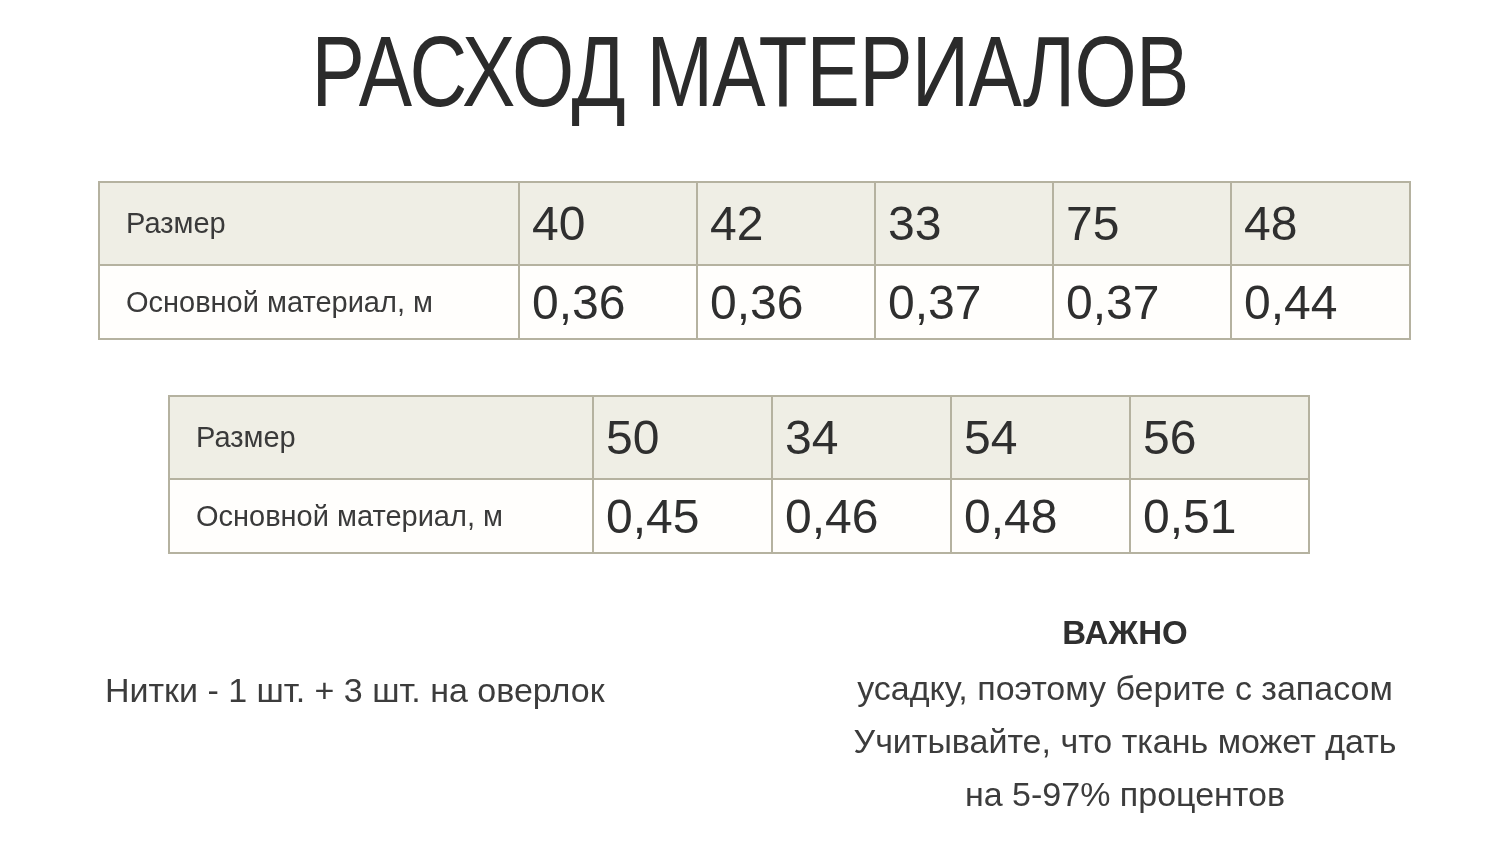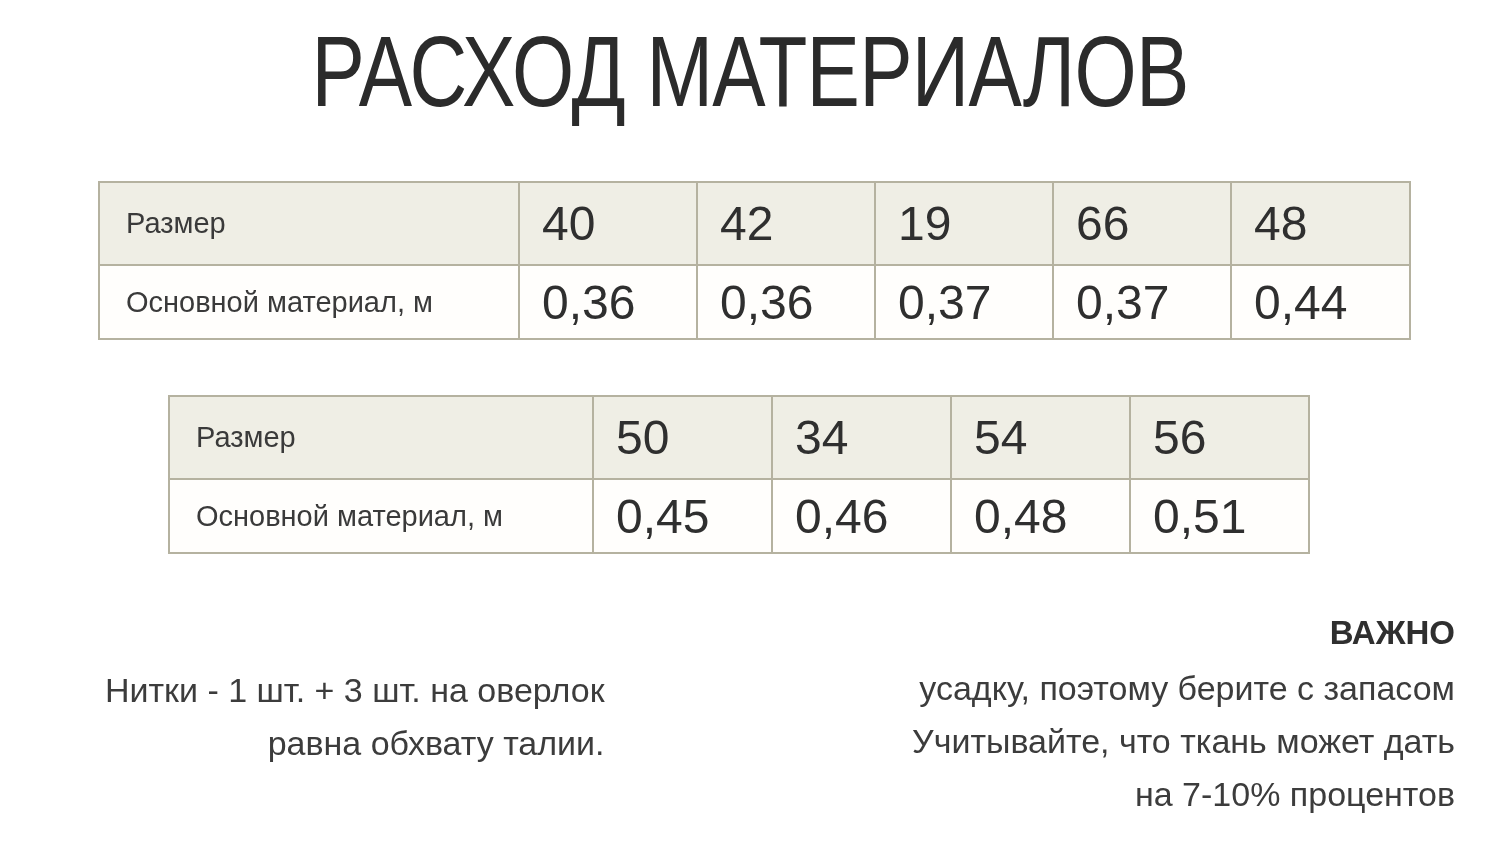--- a/index.html
+++ b/index.html
@@ -51,40 +51,40 @@
   tr.row-data td {
     background: #fffefc;
     height: 70px;
   }
   td.lbl {
     padding-left: 26px;
     font-size: 29px;
     color: #3a3a3a;
   }
   td.num {
-    padding-left: 22px;
+    padding-left: 12px;
     font-size: 48px;
     color: #2f2f2f;
   }
   .notes-left {
     position: absolute;
     left: 105px;
     top: 664px;
     font-size: 34px;
     color: #3c3c3c;
     line-height: 53px;
     text-align: right;
     white-space: nowrap;
   }
   .notes-right {
     position: absolute;
     left: 795px;
     top: 614px;
     width: 660px;
-    text-align: right;
+    text-align: center;
     color: #3c3c3c;
   }
   .notes-right .heading {
     font-size: 33px;
     font-weight: 700;
     color: #2f2f2f;
     margin-bottom: 10px;
   }
   .notes-right .line,
   .notes-left .line {
@@ -107,22 +107,22 @@
         <col style="width:178px">
       <col style="width:178px">
         <col style="width:178px">
         <col style="width:179px">
     </colgroup>
     <tbody>
       <tr class="row-header">
         <td class="lbl">Размер</td>
         <td class="num">40</td>
         <td class="num">42</td>
-        <td class="num">19</td>
-        <td class="num">66</td>
+        <td class="num">33</td>
+        <td class="num">75</td>
         <td class="num">48</td>
       </tr>
       <tr class="row-data">
         <td class="lbl">Основной материал, м</td>
         <td class="num">0,36</td>
         <td class="num">0,36</td>
         <td class="num">0,37</td>
         <td class="num">0,37</td>
         <td class="num">0,44</td>
       </tr>
@@ -150,23 +150,22 @@
         <td class="num">0,45</td>
         <td class="num">0,46</td>
         <td class="num">0,48</td>
         <td class="num">0,51</td>
       </tr>
     </tbody>
   </table>
 
   <div class="notes-left">
     <div class="line">Нитки - 1 шт. + 3 шт. на оверлок</div>
-    <div class="line">равна обхвату талии.</div>
   </div>
 
   <div class="notes-right">
     <div class="heading">ВАЖНО</div>
     <div class="line">усадку, поэтому берите с запасом</div>
     <div class="line">Учитывайте, что ткань может дать</div>
-    <div class="line">на 7-10% процентов</div>
+    <div class="line">на 5-97% процентов</div>
   </div>
 
 </div>
 
 </body></html>

